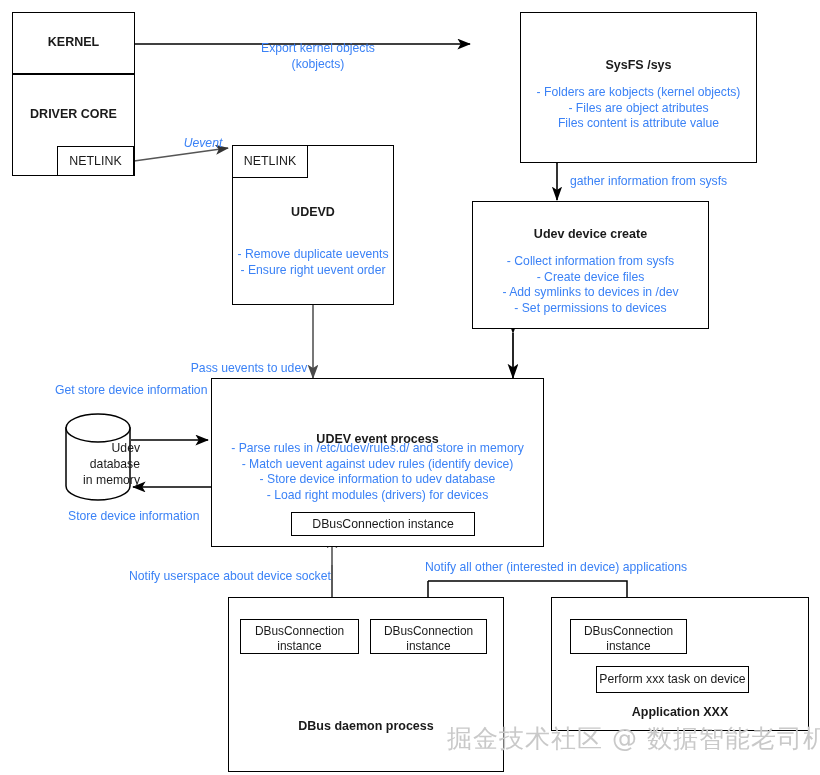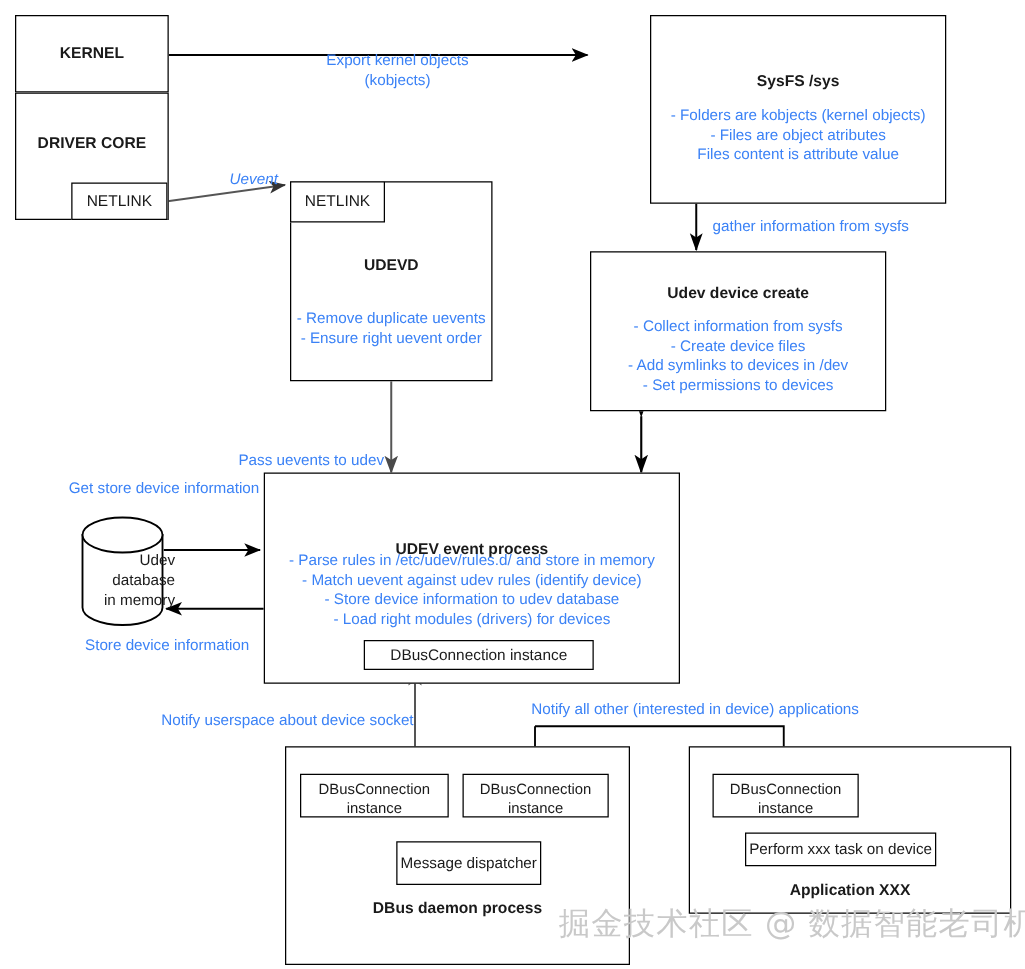--- a/index.html
+++ b/index.html
@@ -210,23 +210,20 @@
   <div class="box" style="left:240px; top:619px; width:119px; height:35px;">
     <div class="txt" style="left:0; top:4px; width:100%; text-align:center; font-size:11.9px; line-height:1.22;">DBusConnection
 instance</div>
   </div>
 
   <div class="box" style="left:370px; top:619px; width:117px; height:35px;">
     <div class="txt" style="left:0; top:4px; width:100%; text-align:center; font-size:11.9px; line-height:1.22;">DBusConnection
 instance</div>
   </div>
 
-  <div class="box" style="left:317px; top:673px; width:116px; height:35px;">
-    <div class="txt" style="left:0; top:9px; width:100%; text-align:center; font-size:12.2px;">Message dispatcher</div>
-  </div>
 
   <div class="box" style="left:551px; top:597px; width:258px; height:134px;">
     <div class="txt ttl" style="left:0; top:106px;">Application XXX</div>
   </div>
 
   <div class="box" style="left:570px; top:619px; width:117px; height:35px;">
     <div class="txt" style="left:0; top:4px; width:100%; text-align:center; font-size:11.9px; line-height:1.22;">DBusConnection
 instance</div>
   </div>
 

